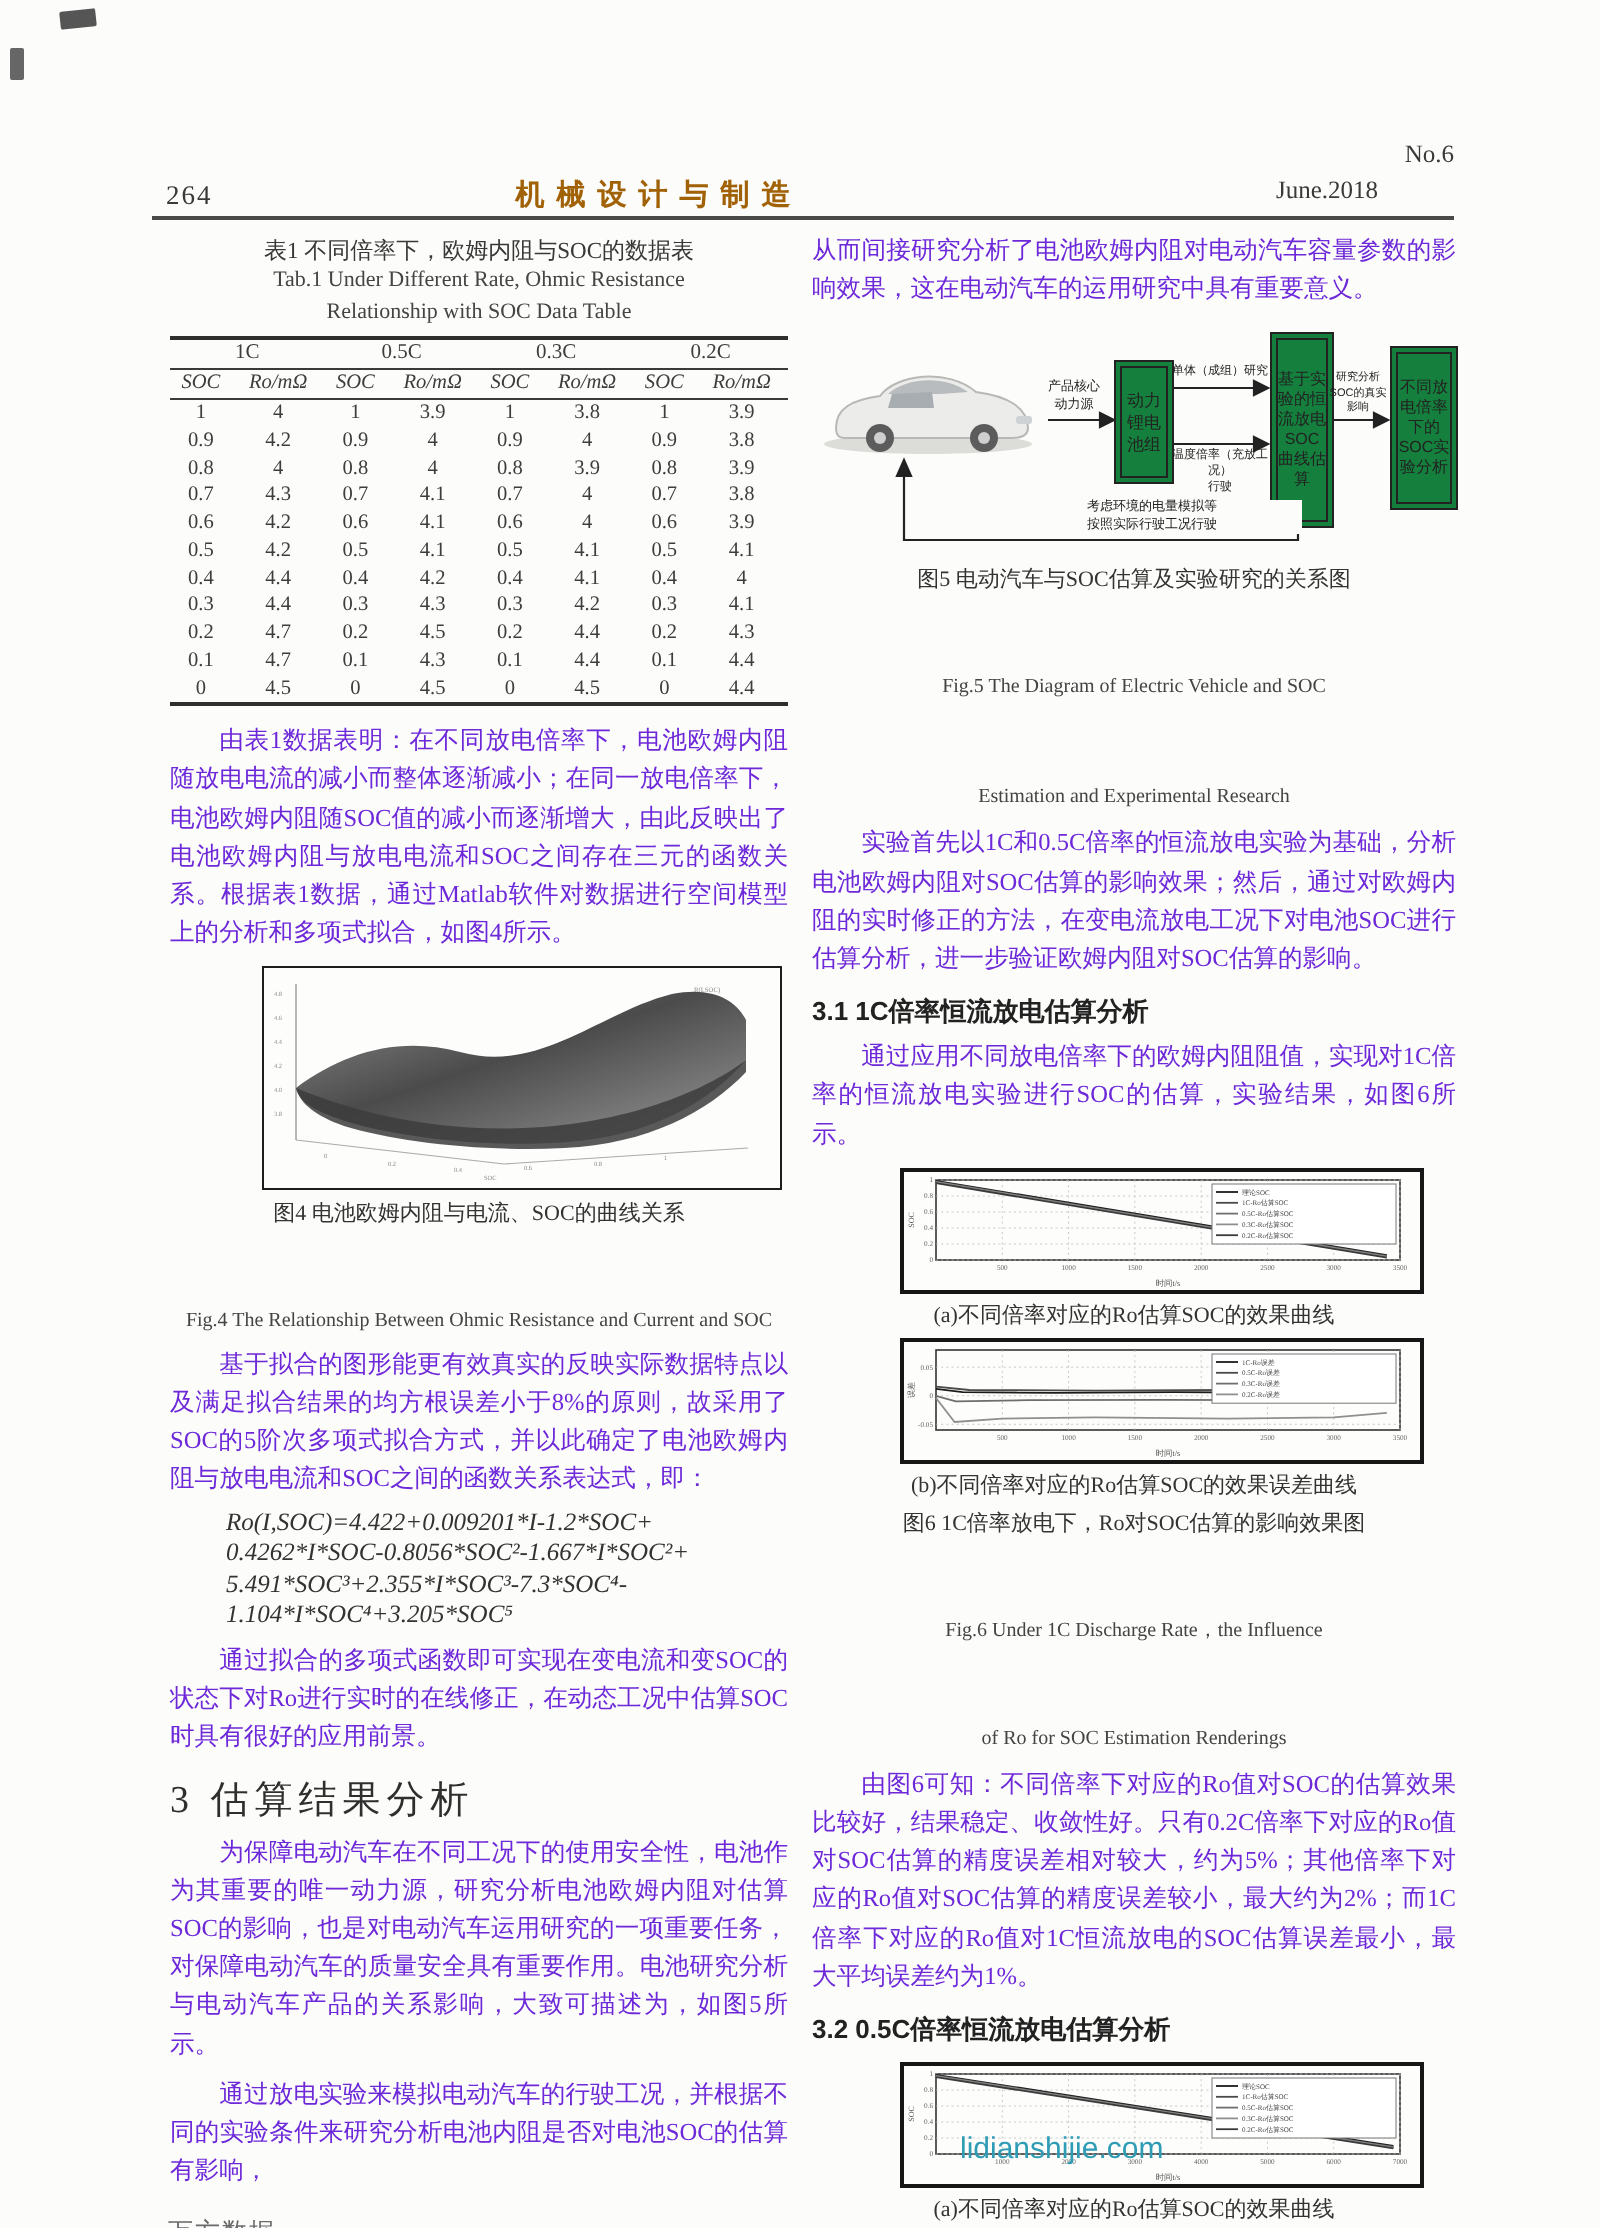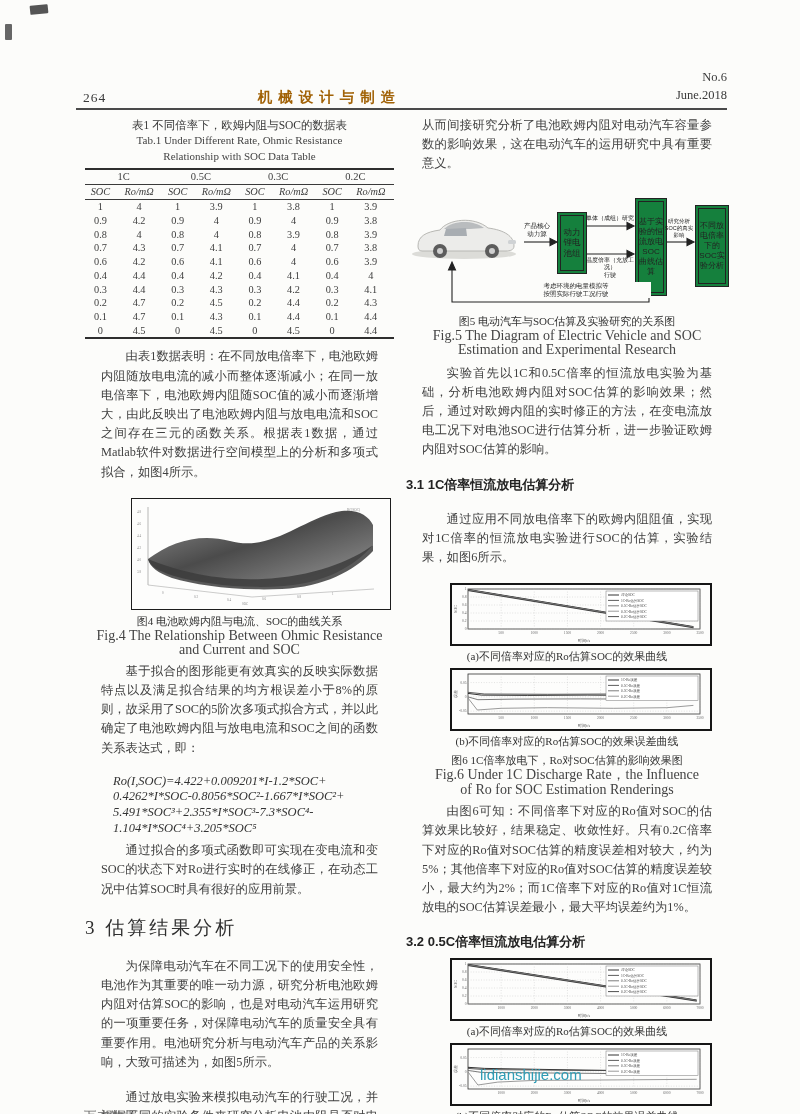--- a/index.html
+++ b/index.html
@@ -4,42 +4,42 @@
 <style>
   html,body{margin:0;padding:0;}
   body{width:800px;height:1114px;position:relative;background:#fcfcfa;
        font-family:"Liberation Serif","DejaVu Serif",serif;color:#3a3a3a;
        -webkit-font-smoothing:antialiased;overflow:hidden;}
   .abs{position:absolute;}
   
   .pagenum{left:83px;top:90px;font-size:13.5px;letter-spacing:1px;}
   .jtitle{left:0;top:88px;width:659px;text-align:center;font-size:14.5px;letter-spacing:6px;font-weight:bold;color:#a16207;}
   .issue-no{left:600px;top:70px;width:127px;text-align:right;font-size:12.5px;}
-  .issue-date{left:600px;top:88px;width:127px;text-align:right;font-size:12.5px;}
+  .issue-date{left:600px;top:88px;width:127px;text-align:center;font-size:12.5px;}
   .headrule{left:76px;top:108px;width:651px;height:2px;background:#4a4a4a;}
   .mark1{left:30px;top:5px;width:18px;height:9px;background:#555;transform:rotate(-6deg);border-radius:1px;}
   .mark2{left:5px;top:24px;width:7px;height:16px;background:#666;border-radius:1px;}
   
   .col{position:absolute;top:112px;}
   .col-left{left:85px;width:309px;}
   .col-right{left:406px;width:322px;}
-  p.body{font-size:12.3px;line-height:19.2px;text-align:justify;margin:16px;text-indent:2em;color:#404040;}
+  p.body{font-size:12.3px;line-height:19.2px;text-align:justify;margin:0;text-indent:2em;color:#6d28d9;}
   
   .tblcapzh{text-align:center;font-size:11.5px;margin-top:6px;color:#383838;}
   .tblcapen{text-align:center;font-size:11px;color:#444;line-height:15.5px;}
   table.datatable{width:100%;border-collapse:collapse;margin-top:4px;
       border-top:2px solid #2e2e2e;border-bottom:2px solid #2e2e2e;font-size:10.3px;}
   table.datatable th,table.datatable td{text-align:center;padding:1.4px 0;font-weight:normal;color:#3d3d3d;}
   tr.rate-row th{border-bottom:1px solid #3a3a3a;font-size:10.5px;}
   tr.sub-row th{border-bottom:1px solid #3a3a3a;font-style:italic;}
   
   .figbox{background:#fdfdfc;border:1.5px solid #1d1d1d;}
   .fig4box{margin:7px 0 0 46px;width:258px;height:110px;}
   .figcap-zh{text-align:center;font-size:11px;margin-top:4px;color:#333;}
-  .figcap-en{text-align:center;font-size:14px;color:#444;line-height:14.5px;}
+  .figcap-en{text-align:center;font-size:10px;color:#444;line-height:14.5px;margin-top:40px;}
   .formula{font-style:italic;font-size:12.5px;line-height:15.6px;margin:4px 0 0 28px;color:#333;}
   h2.sec{font-size:19px;font-weight:normal;letter-spacing:3px;margin:8px 0 4px 0;color:#2f2f2f;}
   h3.subsec{font-family:"Liberation Sans","DejaVu Sans",sans-serif;font-size:13px;margin:8px 0 4px 0;color:#222;}
   
   .chart{width:258px;margin-left:44px;border:2px solid #161616;background:#fdfdfc;line-height:0;}
   .sublabel{text-align:center;font-size:11px;margin:3px 0 4px 0;color:#333;}
   
   .diagram{position:relative;width:322px;height:120px;margin-top:4px;}
   .dg-lines{position:absolute;left:0;top:0;}
   .dbox{position:absolute;border:1px solid #222;background:#15803d;padding:2px;}
@@ -133,20 +133,30 @@
         </tr>
         <tr>
           <td>0.6</td>
           <td>4.2</td>
           <td>0.6</td>
           <td>4.1</td>
           <td>0.6</td>
           <td>4</td>
           <td>0.6</td>
           <td>3.9</td>
+        </tr>
+        <tr>
+          <td>0.5</td>
+          <td>4.2</td>
+          <td>0.5</td>
+          <td>4.1</td>
+          <td>0.5</td>
+          <td>4.1</td>
+          <td>0.5</td>
+          <td>4.1</td>
         </tr>
         <tr>
           <td>0.4</td>
           <td>4.4</td>
           <td>0.4</td>
           <td>4.2</td>
           <td>0.4</td>
           <td>4.1</td>
           <td>0.4</td>
           <td>4</td>

